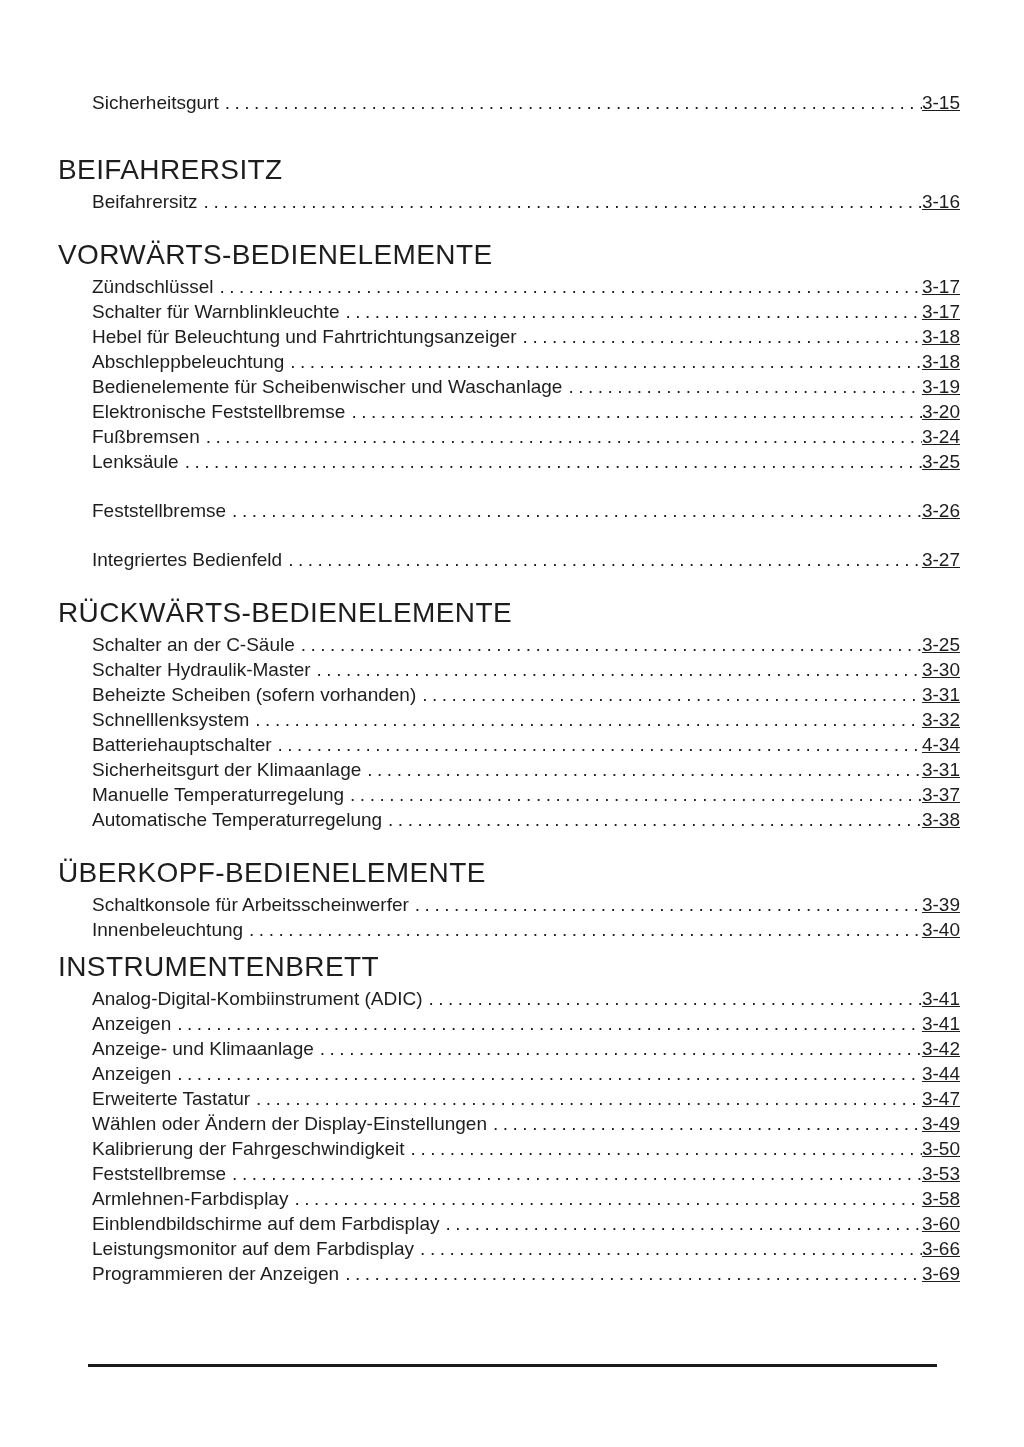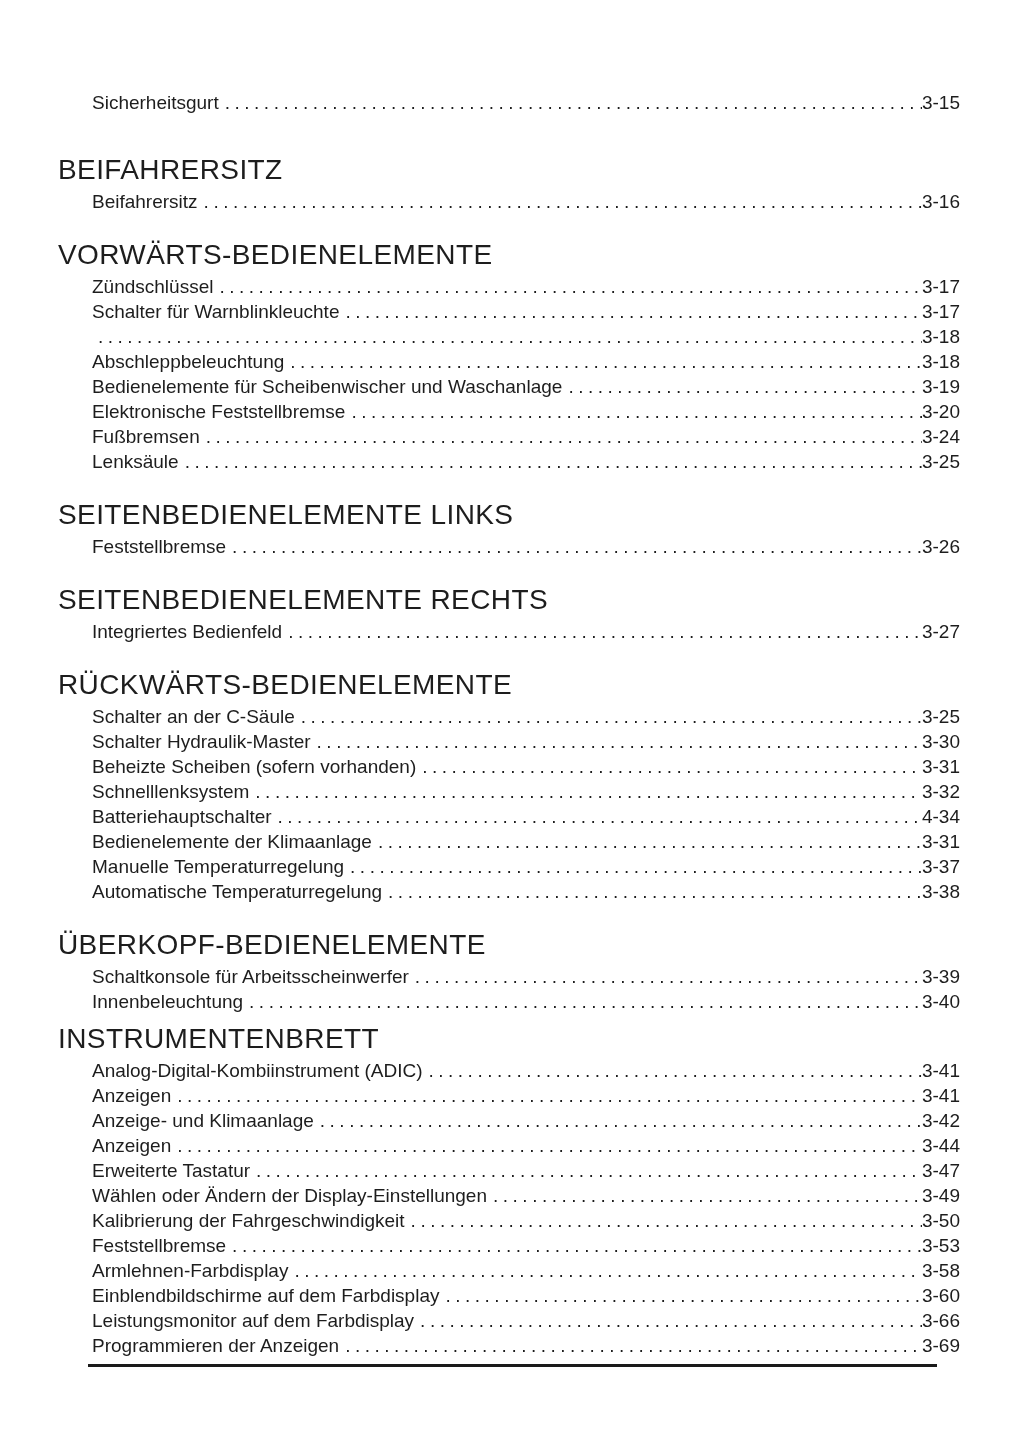--- a/index.html
+++ b/index.html
@@ -33,20 +33,21 @@
     flex: 1 1 auto;
     overflow: hidden;
     white-space: nowrap;
     letter-spacing: 4.5px;
     padding: 0 5px 0 6px;
     color: #1d1d1d;
   }
   .entry-page {
     flex: 0 0 auto;
     white-space: nowrap;
+    text-decoration: underline;
   }
   .toc-section { margin-top: 24px; }
   .toc-section:first-of-type { margin-top: 38px; }
   .toc-section:last-of-type { margin-top: 8px; }
   .section-title {
     font-size: 28px;
     line-height: 34px;
     font-weight: 400;
     letter-spacing: 0.4px;
     margin: 0 0 2px 0;
@@ -84,20 +85,21 @@
           <span class="entry-label">Zündschlüssel</span>
           <span class="dots" aria-hidden="true">....................................................................................................................................................................................................................................................................</span>
           <span class="entry-page">3-17</span>
         </div>
         <div class="entry">
           <span class="entry-label">Schalter für Warnblinkleuchte</span>
           <span class="dots" aria-hidden="true">....................................................................................................................................................................................................................................................................</span>
           <span class="entry-page">3-17</span>
         </div>
         <div class="entry">
+          <span class="entry-label">Hebel für Beleuchtung und Fahrtrichtungsanzeiger</span>
           <span class="dots" aria-hidden="true">....................................................................................................................................................................................................................................................................</span>
           <span class="entry-page">3-18</span>
         </div>
         <div class="entry">
           <span class="entry-label">Abschleppbeleuchtung</span>
           <span class="dots" aria-hidden="true">....................................................................................................................................................................................................................................................................</span>
           <span class="entry-page">3-18</span>
         </div>
         <div class="entry">
           <span class="entry-label">Bedienelemente für Scheibenwischer und Waschanlage</span>
@@ -114,29 +116,27 @@
           <span class="dots" aria-hidden="true">....................................................................................................................................................................................................................................................................</span>
           <span class="entry-page">3-24</span>
         </div>
         <div class="entry">
           <span class="entry-label">Lenksäule</span>
           <span class="dots" aria-hidden="true">....................................................................................................................................................................................................................................................................</span>
           <span class="entry-page">3-25</span>
         </div>
       </section>
       <section class="toc-section">
-        <h2 class="section-title">SEITENBEDIENELEMENTE LINKS</h2>
         <div class="entry">
           <span class="entry-label">Feststellbremse</span>
           <span class="dots" aria-hidden="true">....................................................................................................................................................................................................................................................................</span>
           <span class="entry-page">3-26</span>
         </div>
       </section>
       <section class="toc-section">
-        <h2 class="section-title">SEITENBEDIENELEMENTE RECHTS</h2>
         <div class="entry">
           <span class="entry-label">Integriertes Bedienfeld</span>
           <span class="dots" aria-hidden="true">....................................................................................................................................................................................................................................................................</span>
           <span class="entry-page">3-27</span>
         </div>
       </section>
       <section class="toc-section">
         <h2 class="section-title">RÜCKWÄRTS-BEDIENELEMENTE</h2>
         <div class="entry">
           <span class="entry-label">Schalter an der C-Säule</span>
@@ -157,21 +157,21 @@
           <span class="entry-label">Schnelllenksystem</span>
           <span class="dots" aria-hidden="true">....................................................................................................................................................................................................................................................................</span>
           <span class="entry-page">3-32</span>
         </div>
         <div class="entry">
           <span class="entry-label">Batteriehauptschalter</span>
           <span class="dots" aria-hidden="true">....................................................................................................................................................................................................................................................................</span>
           <span class="entry-page">4-34</span>
         </div>
         <div class="entry">
-          <span class="entry-label">Bedienelemente der Klimaanlage</span>
+          <span class="entry-label">Sicherheitsgurt der Klimaanlage</span>
           <span class="dots" aria-hidden="true">....................................................................................................................................................................................................................................................................</span>
           <span class="entry-page">3-31</span>
         </div>
         <div class="entry">
           <span class="entry-label">Manuelle Temperaturregelung</span>
           <span class="dots" aria-hidden="true">....................................................................................................................................................................................................................................................................</span>
           <span class="entry-page">3-37</span>
         </div>
         <div class="entry">
           <span class="entry-label">Automatische Temperaturregelung</span>

